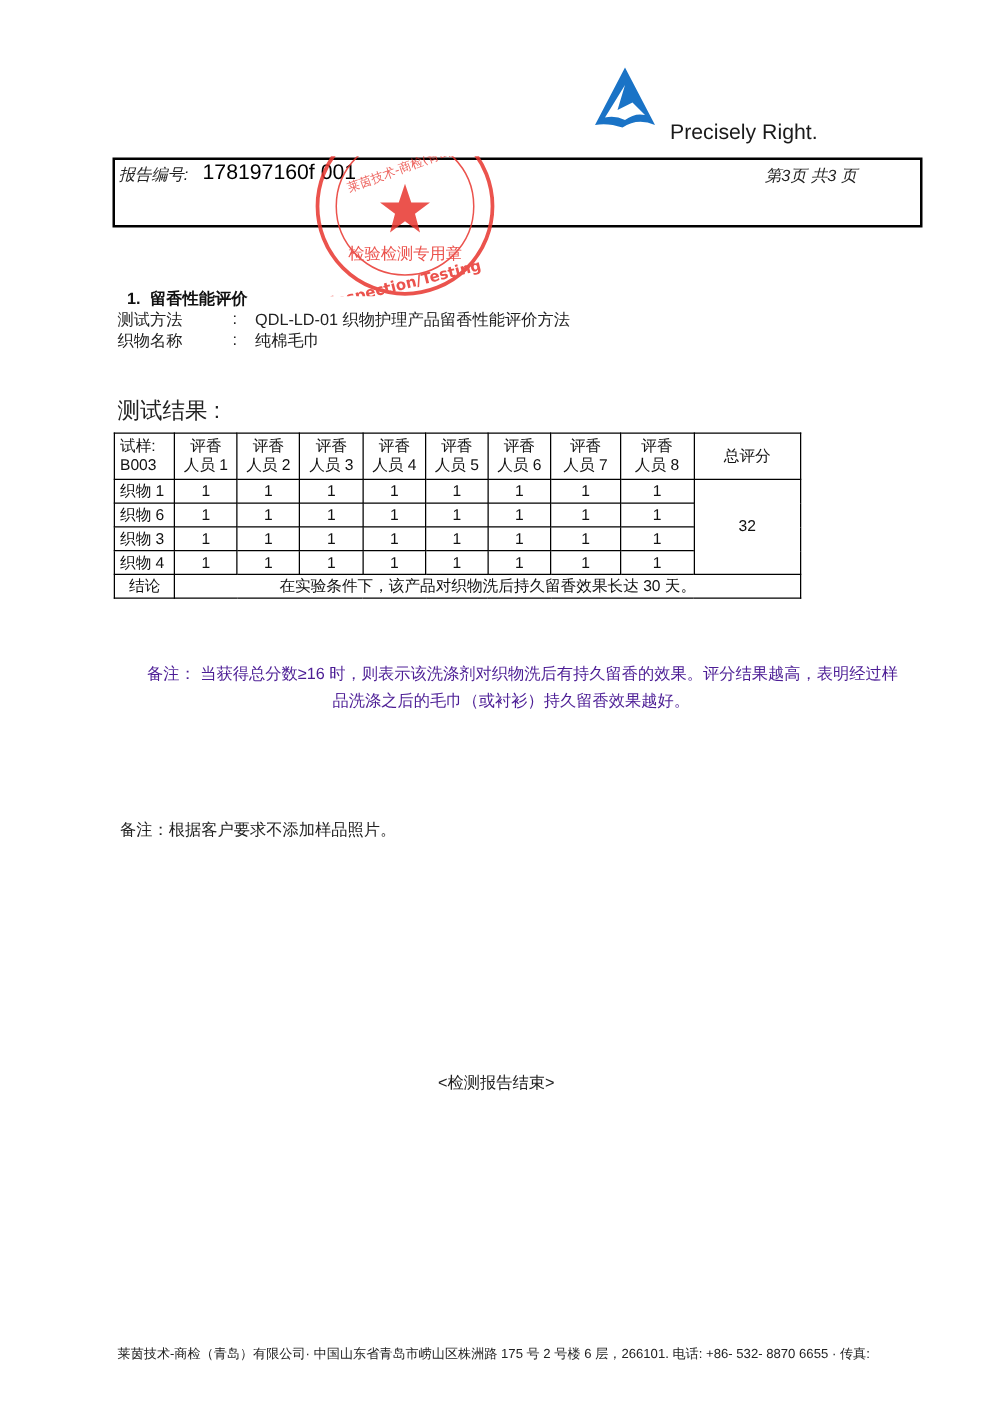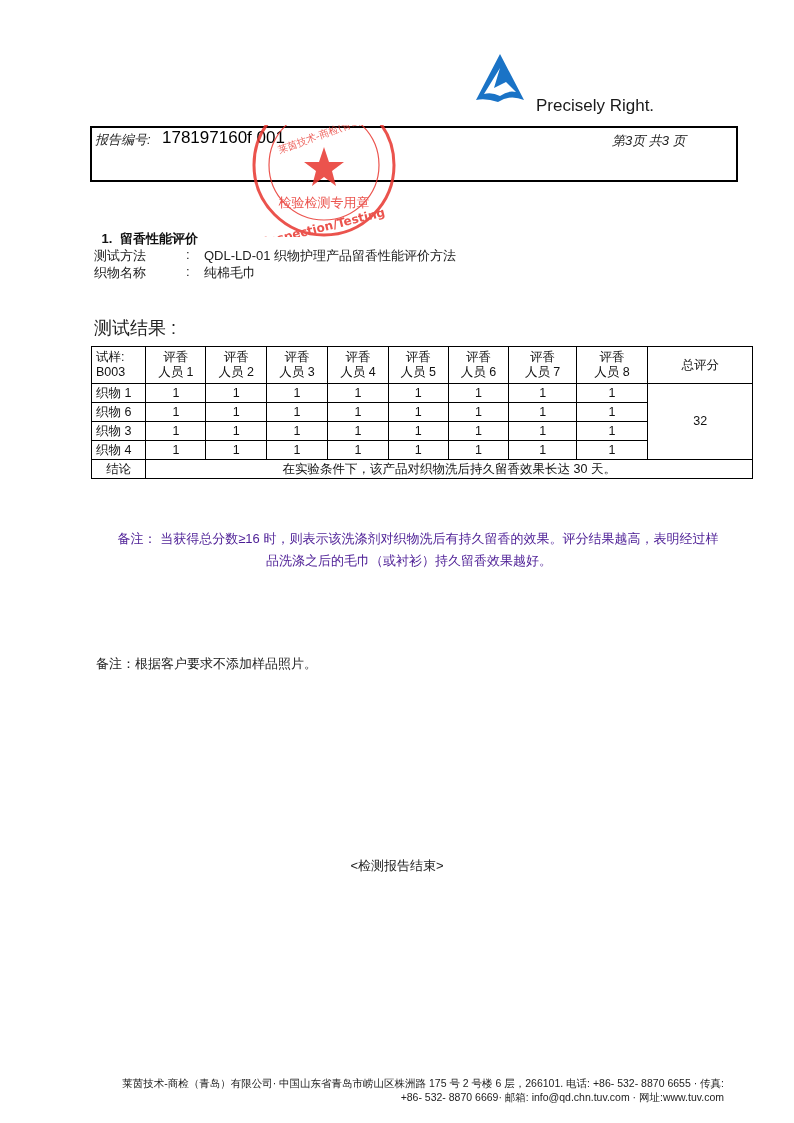--- a/index.html
+++ b/index.html
@@ -29,31 +29,31 @@
   .sec-title .num { display: inline-block; width: 26px; }
   .field { font-size: 13px; color: #222; }
   .field .k { position: absolute; left: 0; }
   .field .c { position: absolute; left: 92px; }
   .field .v { position: absolute; left: 110px; white-space: nowrap; }
   .f1 { left: 94px; top: 247px; width: 500px; height: 18px; }
   .f2 { left: 94px; top: 264px; width: 500px; height: 18px; }
   .results-label { left: 94px; top: 316px; font-size: 18px; color: #222; }
 
   
-  table.res { position: absolute; left: 91px; top: 346px; width: 662px; border-collapse: collapse; font-size: 12.5px; color: #111; }
+  table.res { position: absolute; left: 91px; top: 346px; width: 550px; border-collapse: collapse; font-size: 12.5px; color: #111; }
   table.res td { border: 1px solid #000; text-align: center; vertical-align: middle; padding: 0; line-height: 15px; }
   table.res tr.h td { height: 37px; }
   table.res tr.r td { height: 19px; }
   table.res td.lbl { text-align: center; }
   table.res td.first { text-align: left; padding-left: 4px; }
 
   .note1 { left: 94px; top: 528px; width: 630px; font-size: 13px; color: #4c1d95; line-height: 22px; text-indent: 18px; text-align: center; }
   .note2 { left: 96px; top: 655px; font-size: 13px; color: #222; }
   .end { left: 0; width: 794px; top: 857px; text-align: center; font-size: 13px; color: #222; }
-  .footer { left: 94px; top: 1076px; width: 630px; font-size: 10.5px; color: #222; line-height: 14px; text-align: right; }
+  .footer { left: 94px; top: 1076px; width: 630px; font-size: 10.5px; color: #222; line-height: 14px; }
   .footer div { white-space: nowrap; }
 </style>
 </head>
 <body>
 
 <div class="abs logo">
   <svg width="60" height="60" viewBox="0 0 60 60">
     <path d="M30 4 L54 50 Q40 44 28 52 Q16 48 6 50 Z M30 18 L14 44 Q22 42 30 46 Q38 40 46 42 L36 32 L24 38 Z" fill="#1a73c6" fill-rule="evenodd"></path>
   </svg>
   <div class="logo-tag">Precisely Right.</div>
@@ -190,14 +190,13 @@
   </tr>
 </tbody>
   </table>
 
 <div class="abs note1">备注：  当获得总分数≥16 时，则表示该洗涤剂对织物洗后有持久留香的效果。评分结果越高，表明经过样品洗涤之后的毛巾（或衬衫）持久留香效果越好。</div>
 <div class="abs note2">备注：根据客户要求不添加样品照片。</div>
 <div class="abs end">&lt;检测报告结束&gt;</div>
 
 <div class="abs footer">
   <div>莱茵技术-商检（青岛）有限公司· 中国山东省青岛市崂山区株洲路 175 号 2 号楼 6 层，266101. 电话: +86- 532- 8870 6655  · 传真:</div>
-  <div>+86- 532- 8870 6669· 邮箱: info@qd.chn.tuv.com      · 网址:www.tuv.com</div>
 </div>
 
 </body></html>

